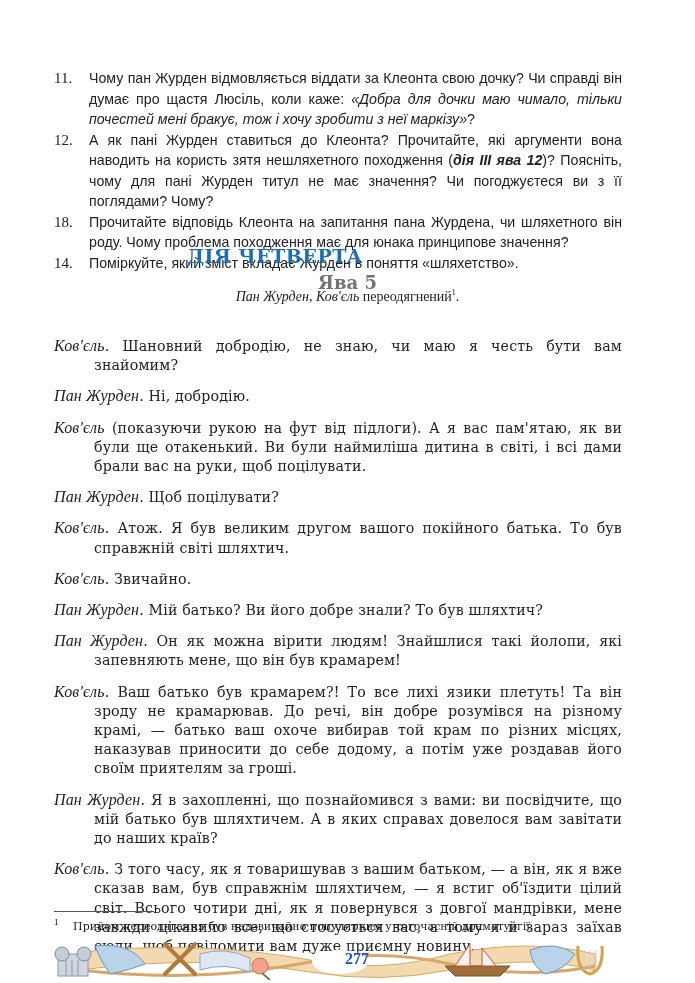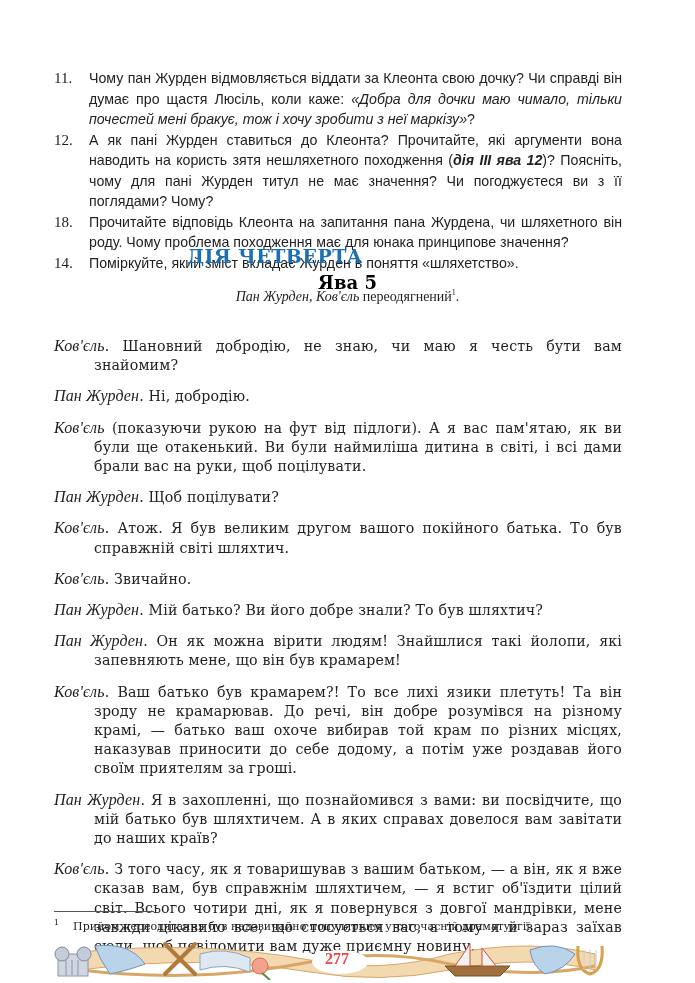--- a/index.html
+++ b/index.html
@@ -11,42 +11,42 @@
     font-family: "Liberation Sans", sans-serif; font-size: 14.2px; line-height: 20.5px; color: #222; }
   .q { position: relative; padding-left: 35px; text-align: justify; margin: 0 0 0 0; }
   .q .num { position: absolute; left: 0; top: 0; font-family: "Liberation Serif", serif; font-weight: normal; font-size: 15px; }
   .q .it { font-style: italic; }
   .q .bi { font-style: italic; font-weight: bold; }
 
   
   .act-title { position: absolute; left: 0; width: 550px; top: 245px; text-align: center;
     font-family: "DejaVu Serif", serif; font-weight: bold; font-size: 19px; color: #1a6fb5; letter-spacing: 0.5px; }
   .scene-title { position: absolute; left: 0; width: 695px; top: 272px; text-align: center;
-    font-family: "DejaVu Serif", serif; font-weight: bold; font-size: 18px; color: #000000; }
+    font-family: "DejaVu Serif", serif; font-weight: bold; font-size: 18px; color: #737373; }
   .stage-dir { position: absolute; left: 0; width: 695px; top: 288px; text-align: center;
     font-family: "Liberation Serif", serif; font-size: 14px; color: #222; }
   .stage-dir .it { font-style: italic; }
   .stage-dir sup { font-size: 8px; }
 
   
   .dialogue { position: absolute; left: 54px; top: 328px; width: 568px;
     font-family: "DejaVu Serif", serif; font-size: 14.2px; line-height: 19.2px; color: #222; }
   .line { text-align: justify; padding-left: 40px; text-indent: -40px; margin: 8px 0 11px 0; letter-spacing: 0.15px; }
   .speaker { font-style: italic; font-family: "Liberation Serif", serif; font-size: 16px; }
 
   
   .fn-rule { position: absolute; left: 54px; top: 911px; width: 100px; height: 0; border-top: 1px solid #555; }
   .footnote { position: absolute; left: 54px; top: 918px; width: 570px;
     font-family: "DejaVu Serif", serif; font-size: 11px; color: #222; }
   .footnote sup { font-size: 8px; margin-right: 14px; }
 
   
   .footer-band { position: absolute; left: 50px; top: 940px; width: 570px; height: 40px; }
-  .page-num { position: absolute; left: 312px; top: 950px; width: 50px; text-align: center;
-    font-family: "Liberation Serif", serif; font-weight: bold; font-size: 16px; color: #ef4444; }
+  .page-num { position: absolute; left: 332px; top: 950px; width: 50px; text-align: center;
+    font-family: "Liberation Serif", serif; font-weight: bold; font-size: 16px; color: #1d4ed8; }
 </style>
 </head>
 <body>
 
 <div class="page">
 
   <div class="questions">
     <div class="q">
       <span class="num">11.</span>
       <span>Чому пан Журден відмовляється віддати за Клеонта свою дочку? Чи справді він думає про щастя Люсіль, коли каже: </span><span class="it">«Добра для дочки маю чимало, тільки почестей мені бракує, тож і хочу зробити з неї маркізу»</span><span>?</span>

